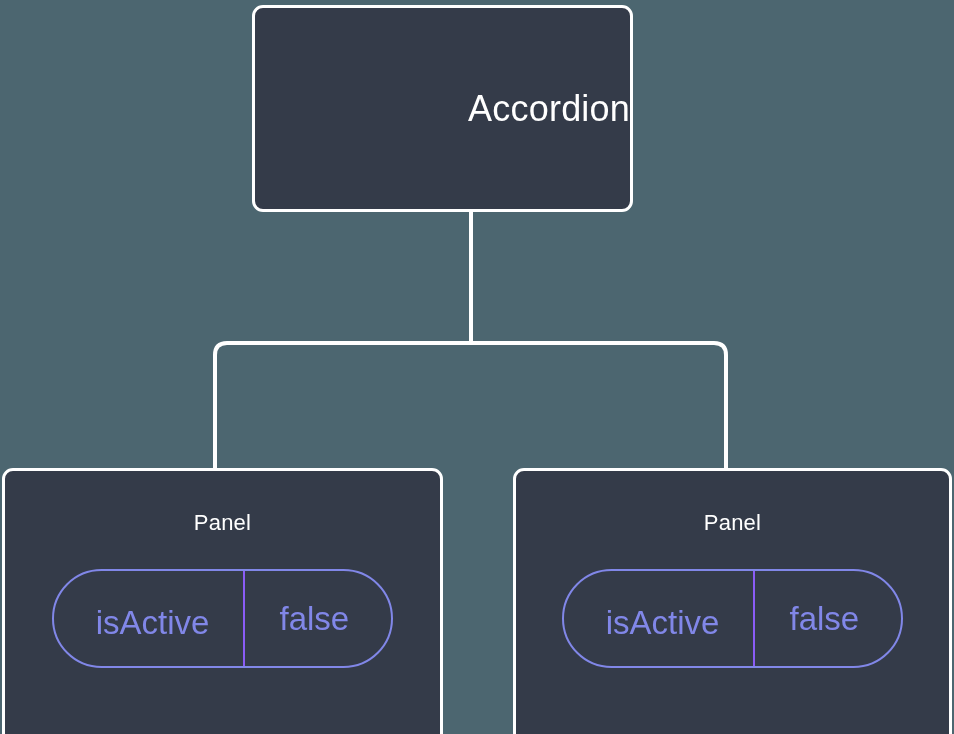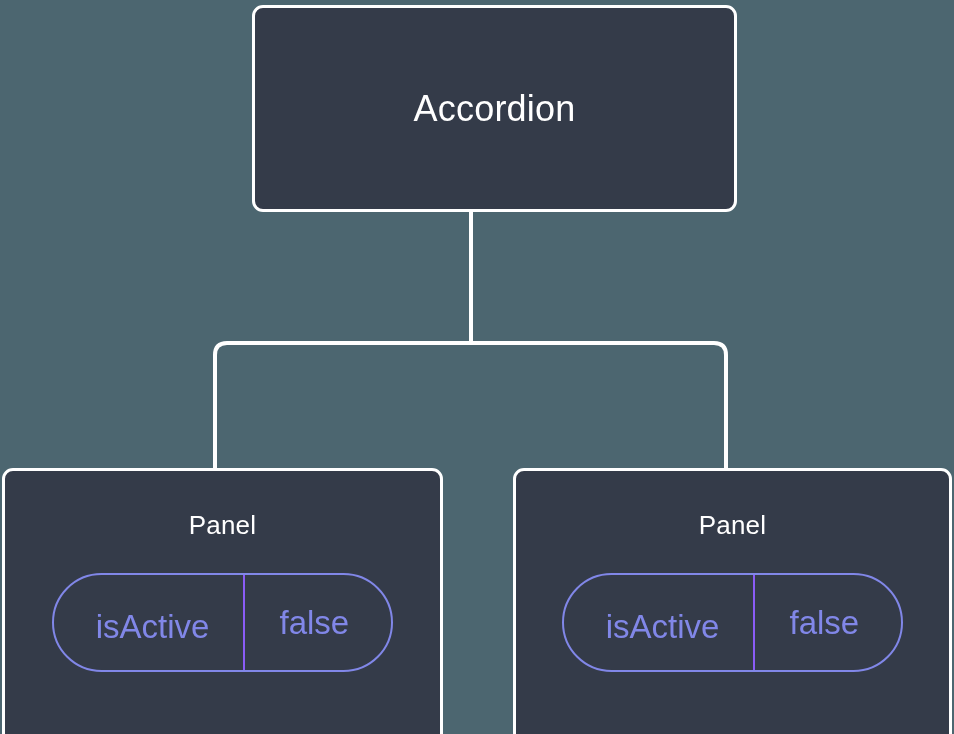--- a/index.html
+++ b/index.html
@@ -40,23 +40,24 @@
     border: 3px solid #ffffff;
     border-radius: 11px;
     display: flex;
     flex-direction: column;
     align-items: center;
   }
 
   .node-root {
     left: 252px;
     top: 5px;
-    width: 485px;
+    width: 381px;
     height: 207px;
     justify-content: center;
+    align-items: flex-end;
   }
 
   .node-child {
     top: 468px;
     height: 290px;           
     justify-content: flex-start;
     padding-top: 41px;
   }
 
   .node-child.left  { left: 2px;   width: 441px; }
@@ -64,21 +65,21 @@
 
   .node-title {
     color: #ffffff;
     font-size: 36px;
     font-weight: 400;
     letter-spacing: 0.2px;
     line-height: 1;
     white-space: nowrap;
   }
   .node-child .node-title {
-    font-size: 26px;
+    font-size: 22px;
   }
 
   
   .pill {
     margin-top: 35px;
     display: flex;
     align-items: stretch;
     box-sizing: border-box;
     height: 99px;
     border: 2px solid #8187e8;

